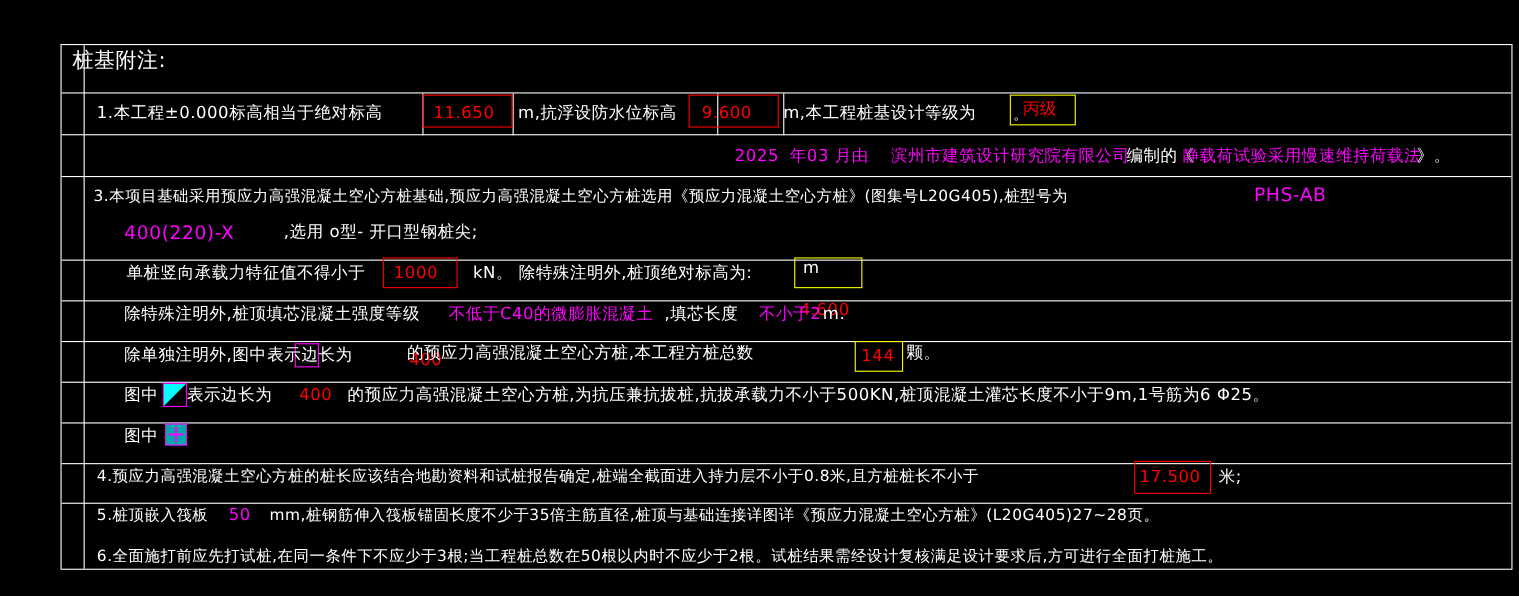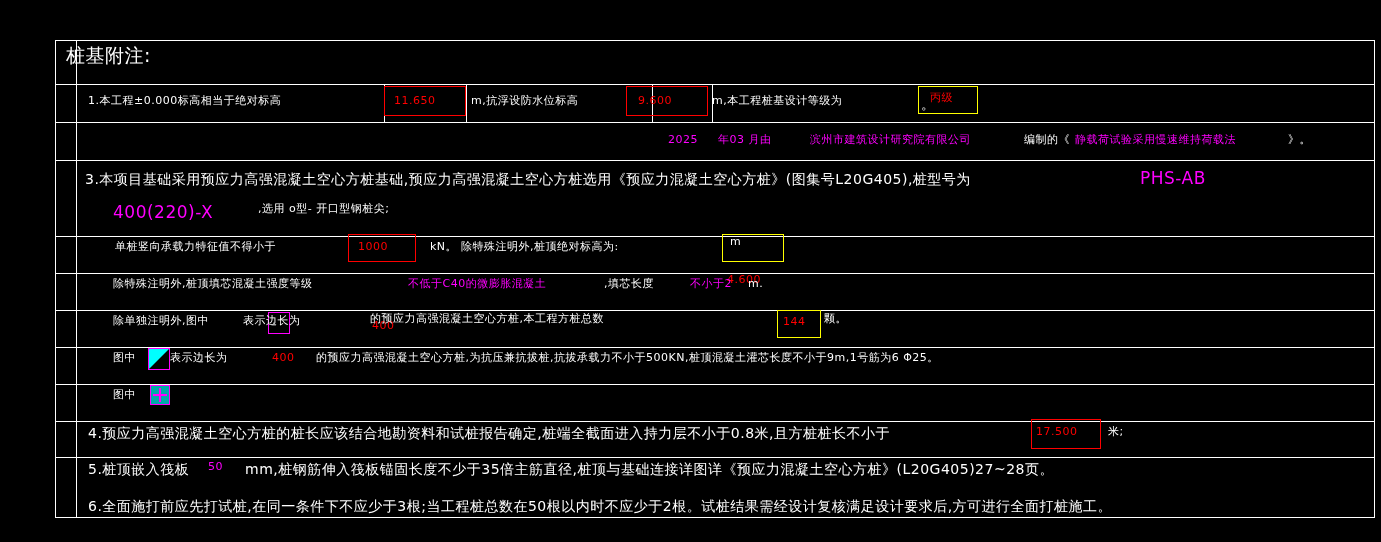--- a/index.html
+++ b/index.html
@@ -59,21 +59,21 @@
   .t {
     position: absolute;
     white-space: pre;
     font-family: "DejaVu Sans", sans-serif;
     line-height: 1;
     letter-spacing: 0.5px;
   }
   .w  { color: #ffffff; }
   .r  { color: #ff0000; }
   .m  { color: #ff00ff; }
-  .fs16 { font-size: 11px; }
+  .fs16 { font-size: 15px; }
   .fs15 { font-size: 14px; }
   .fs14 { font-size: 13.5px; }
   .fs18 { font-size: 17px; }
   .fs20 { font-size: 19px; }
 
   
   .box {
     position: absolute;
     box-sizing: border-box;
     background: transparent;

